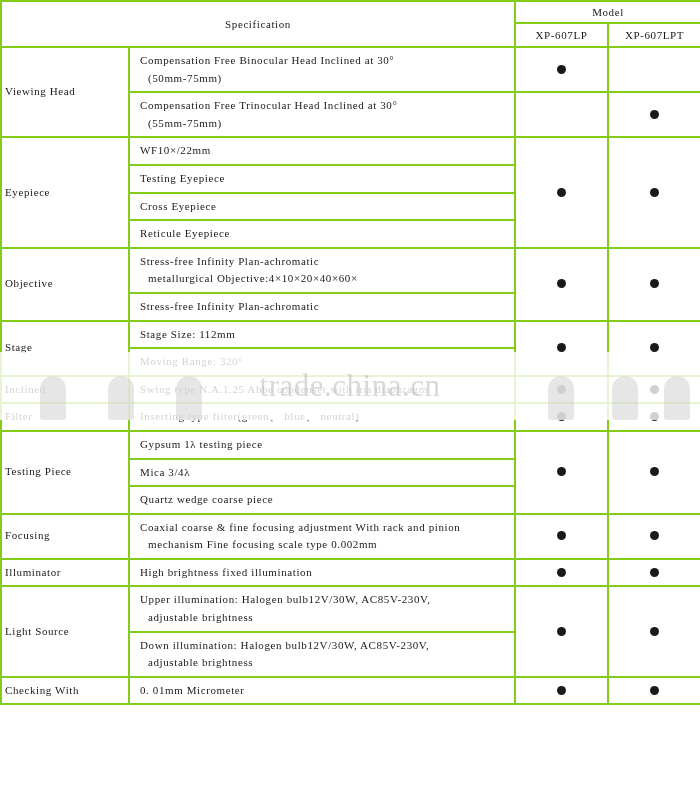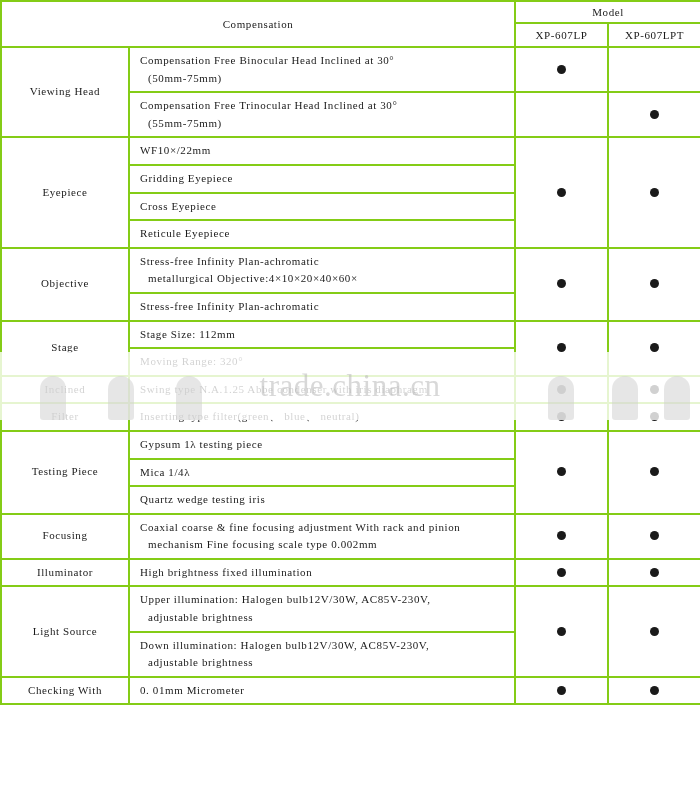--- a/index.html
+++ b/index.html
@@ -40,21 +40,20 @@
     height: 22px;
     font-size: 11px;
   }
   .hdr-sub {
     text-align: center;
     height: 24px;
     font-size: 11px;
     margin-left: 34px;
   }
   .cat {
-    text-align: center;
     padding: 2px 3px;
     line-height: 1.45;
     margin-left: 28px;
   }
   .desc {
     text-align: left;
     padding: 4px 0 4px 10px;
     line-height: 1.6;
     margin-top: 32px;
   }
@@ -116,21 +115,21 @@
 <div id="sheet">
   <table class="spec">
     <colgroup>
       <col style="width:128px">
       <col style="width:386px">
       <col style="width:93px">
       <col style="width:93px">
     </colgroup>
     <thead>
       <tr>
-        <th class="hdr-spec" rowspan="2" colspan="2">Compensation</th>
+        <th class="hdr-spec" rowspan="2" colspan="2">Specification</th>
         <th class="hdr-model" colspan="2">Model</th>
       </tr>
       <tr>
         <th class="hdr-sub">XP-607LP</th>
         <th class="hdr-sub">XP-607LPT</th>
       </tr>
     </thead>
     <tbody>
         <tr>
           <td class="cat" rowspan="2">Viewing Head</td>
@@ -143,21 +142,21 @@
           <td class="mark"></td>
           <td class="mark"><span class="dot"></span></td>
         </tr>
         <tr>
           <td class="cat" rowspan="4">Eyepiece</td>
           <td class="desc">WF10×/22mm</td>
           <td class="mark" rowspan="4"><span class="dot"></span></td>
           <td class="mark" rowspan="4"><span class="dot"></span></td>
         </tr>
         <tr>
-          <td class="desc">Gridding Eyepiece</td>
+          <td class="desc">Testing Eyepiece</td>
         </tr>
         <tr>
           <td class="desc">Cross Eyepiece</td>
         </tr>
         <tr>
           <td class="desc">Reticule Eyepiece</td>
         </tr>
         <tr>
           <td class="cat" rowspan="2">Objective</td>
           <td class="desc">Stress-free Infinity Plan-achromatic<span class="l2">metallurgical Objective:4×10×20×40×60×</span></td>
@@ -188,24 +187,24 @@
           <td class="mark"><span class="dot"></span></td>
           <td class="mark"><span class="dot"></span></td>
         </tr>
         <tr>
           <td class="cat" rowspan="3">Testing Piece</td>
           <td class="desc">Gypsum 1λ testing piece</td>
           <td class="mark" rowspan="3"><span class="dot"></span></td>
           <td class="mark" rowspan="3"><span class="dot"></span></td>
         </tr>
         <tr>
-          <td class="desc">Mica 1/4λ</td>
-        </tr>
-        <tr>
-          <td class="desc">Quartz wedge testing iris</td>
+          <td class="desc">Mica 3/4λ</td>
+        </tr>
+        <tr>
+          <td class="desc">Quartz wedge coarse piece</td>
         </tr>
         <tr>
           <td class="cat" rowspan="1">Focusing</td>
           <td class="desc">Coaxial coarse &amp; fine focusing adjustment With rack and pinion<span class="l2">mechanism Fine focusing scale type 0.002mm</span></td>
           <td class="mark"><span class="dot"></span></td>
           <td class="mark"><span class="dot"></span></td>
         </tr>
         <tr>
           <td class="cat" rowspan="1">Illuminator</td>
           <td class="desc">High brightness fixed illumination</td>

